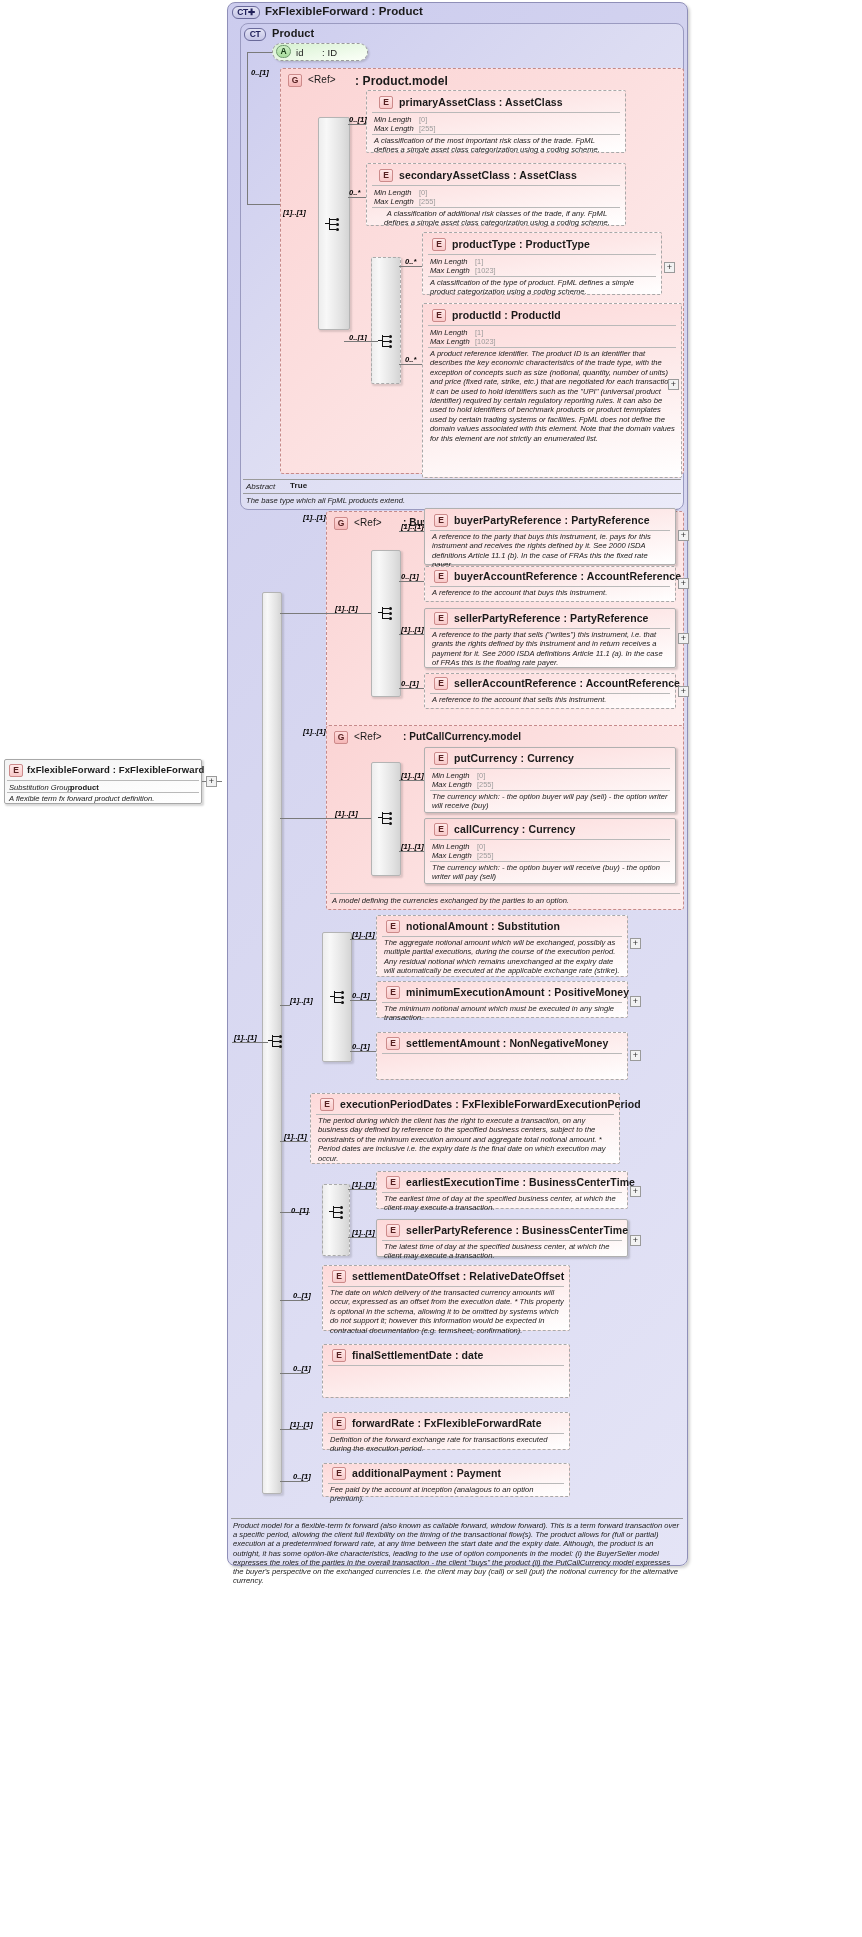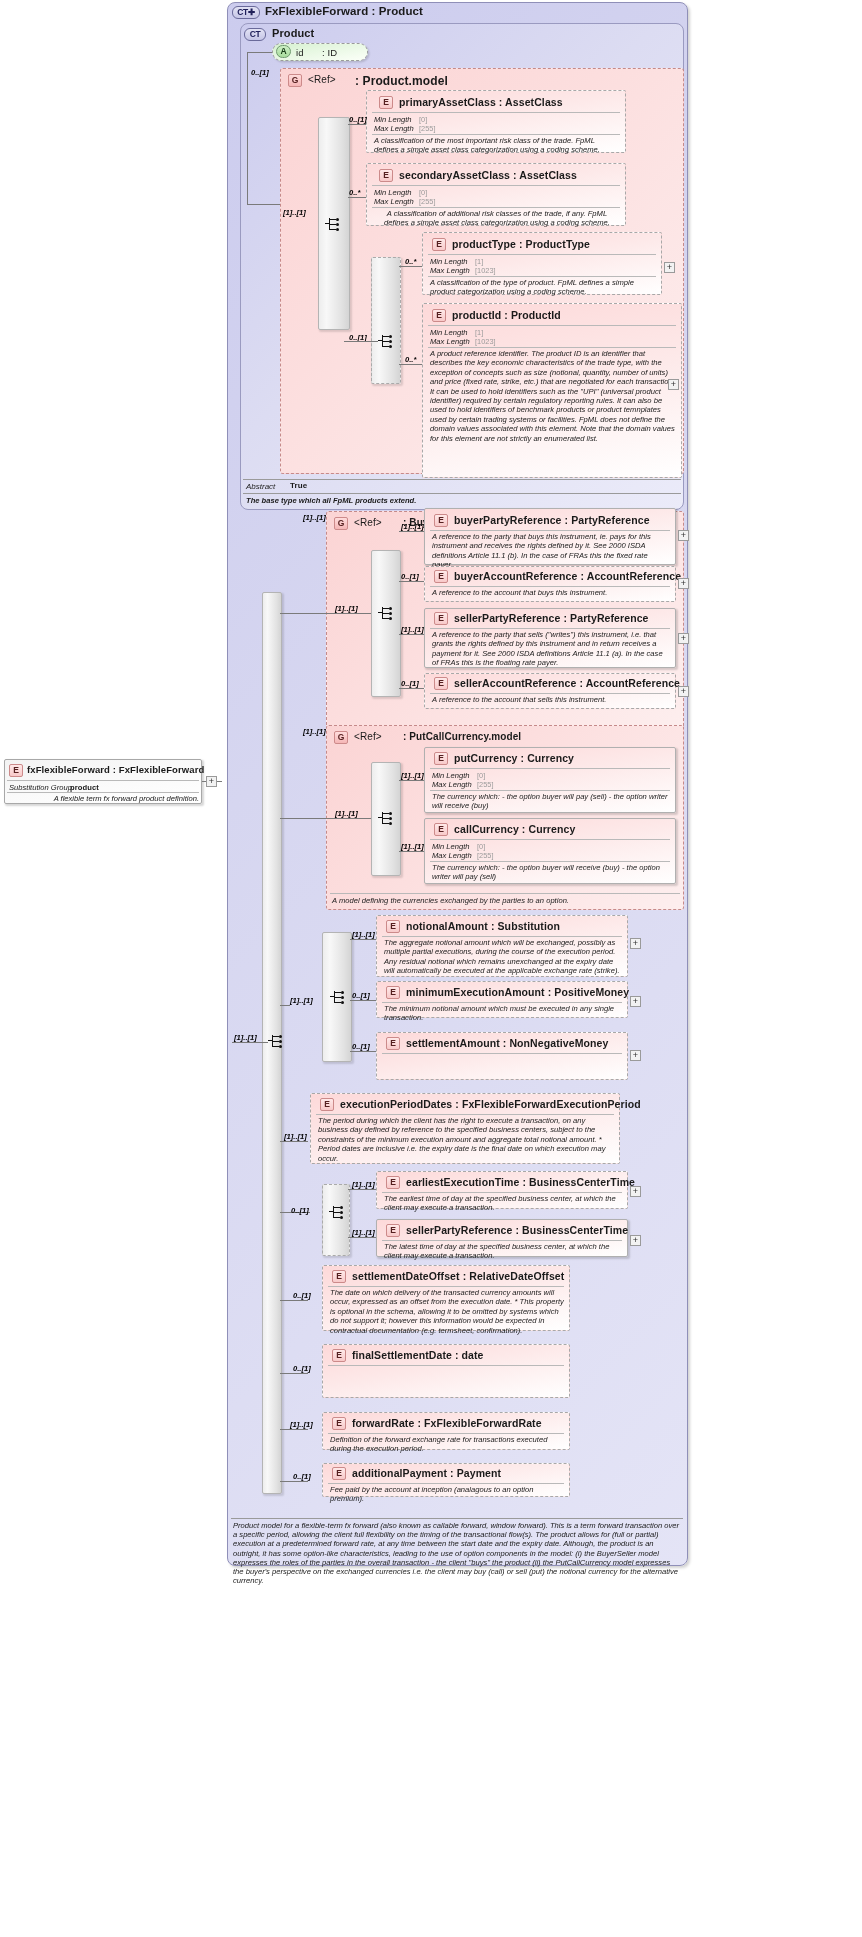--- a/index.html
+++ b/index.html
@@ -235,21 +235,21 @@
   <div class="sep light" style="left:428px;top:347px;width:248px;"></div>
   <div class="doc" style="left:430px;top:349px;width:248px;">A product reference identifier. The product ID is an identifier that describes the key economic characteristics of the trade type, with the exception of concepts such as size (notional, quantity, number of units) and price (fixed rate, strike, etc.) that are negotiated for each transaction. It can be used to hold identifiers such as the "UPI" (universal product identifier) required by certain regulatory reporting rules. It can also be used to hold identifiers of benchmark products or product temnplates used by certain trading systems or facilities. FpML does not define the domain values associated with this element. Note that the domain values for this element are not strictly an enumerated list.</div>
   <div class="card" style="left:405px;top:355px;">0..*</div>
   <div class="ln-h" style="left:399px;top:364px;width:23px;"></div>
   <div class="plusbox" style="left:668px;top:379px;">+</div>
 
   <div class="sep" style="left:243px;top:479px;width:438px;"></div>
   <div class="facet" style="left:246px;top:482px;font-size:8px;">Abstract</div>
   <div class="etitle" style="left:290px;top:481px;font-size:8px;">True</div>
   <div class="sep" style="left:243px;top:493px;width:438px;"></div>
-  <div class="doc" style="left:246px;top:496px;width:430px;font-weight:bold;">The base type which all FpML products extend.</div>
+  <div class="doc" style="left:246px;top:496px;width:430px;">The base type which all FpML products extend.</div>
 
   <div class="box grp" style="left:326px;top:511px;width:358px;height:218px;"></div>
   <div class="tag tag-g" style="left:334px;top:517px;">G</div>
   <div class="etitle" style="left:354px;top:517px;font-size:10px;font-weight:normal;">&lt;Ref&gt;</div>
   <div class="etitle" style="left:403px;top:517px;font-size:10px;">: BuyerSeller.model</div>
   <div class="card" style="left:303px;top:513px;">[1]..[1]</div>
 
   <div class="vbar" style="left:371px;top:550px;width:28px;height:145px;"></div>
   <div class="seqg" style="left:378px;top:605px;">
     <div class="bar"></div>
@@ -480,18 +480,18 @@
   <div class="sep" style="left:231px;top:1518px;width:452px;"></div>
   <div class="doc" style="left:233px;top:1521px;width:449px;line-height:9.2px;">Product model for a flexible-term fx forward (also known as callable forward, window forward). This is a term forward transaction over a specific period, allowing the client full flexibility on the timing of the transactional flow(s). The product allows for (full or partial) execution at a predetermined forward rate, at any time between the start date and the expiry date. Although, the product is an outright, it has some option-like characteristics, leading to the use of option components in the model: (i) the BuyerSeller model expresses the roles of the parties in the overall transaction - the client "buys" the product (ii) the PutCallCurrency model expresses the buyer's perspective on the exchanged currencies i.e. the client may buy (call) or sell (put) the notional currency for the alternative currency.</div>
 
   <div class="box subst" style="left:4px;top:759px;width:198px;height:45px;"></div>
   <div class="tag tag-e" style="left:9px;top:764px;">E</div>
   <div class="etitle" style="left:27px;top:764px;font-size:9.5px;">fxFlexibleForward : FxFlexibleForward</div>
   <div class="sep light" style="left:7px;top:780px;width:192px;"></div>
   <div class="facet" style="left:9px;top:783px;">Substitution Group</div>
   <div class="etitle" style="left:70px;top:783px;font-size:7.6px;">product</div>
   <div class="sep light" style="left:7px;top:792px;width:192px;"></div>
-  <div class="doc" style="left:9px;top:794px;width:190px;text-align:right;">A flexible term fx forward product definition.</div>
+  <div class="doc" style="left:9px;top:794px;width:190px;">A flexible term fx forward product definition.</div>
 
   <div class="ln-h" style="left:202px;top:781px;width:20px;"></div>
   <div class="plusbox" style="left:206px;top:776px;">+</div>
 
 </div>
 
 </body></html>

